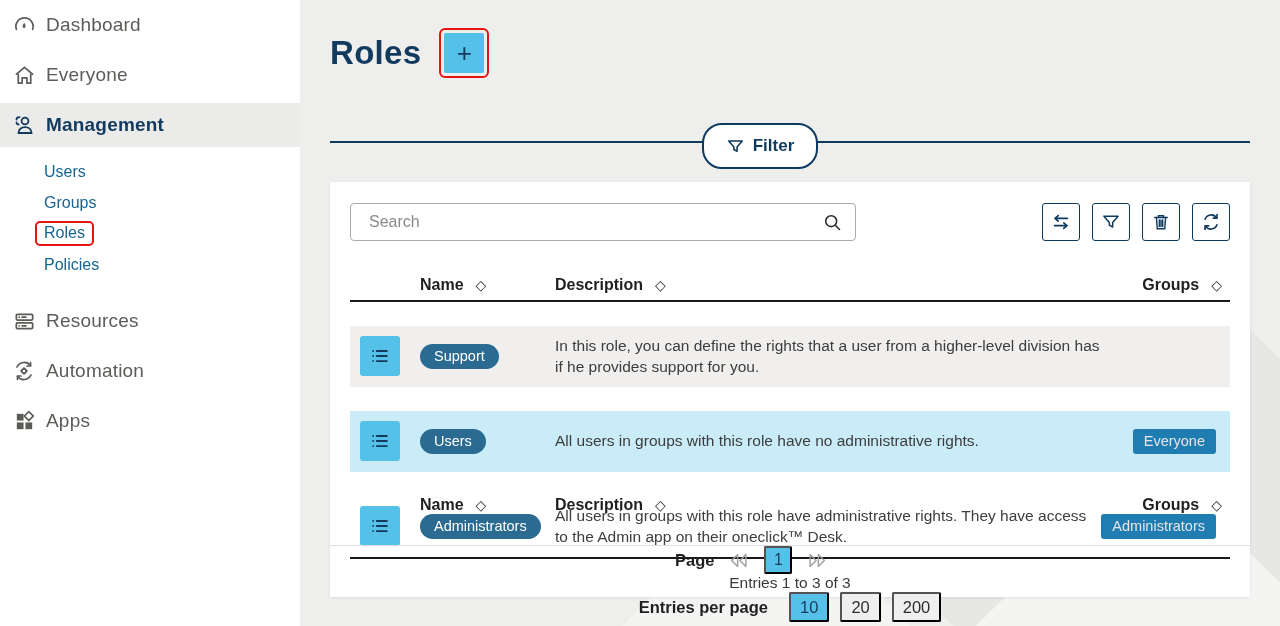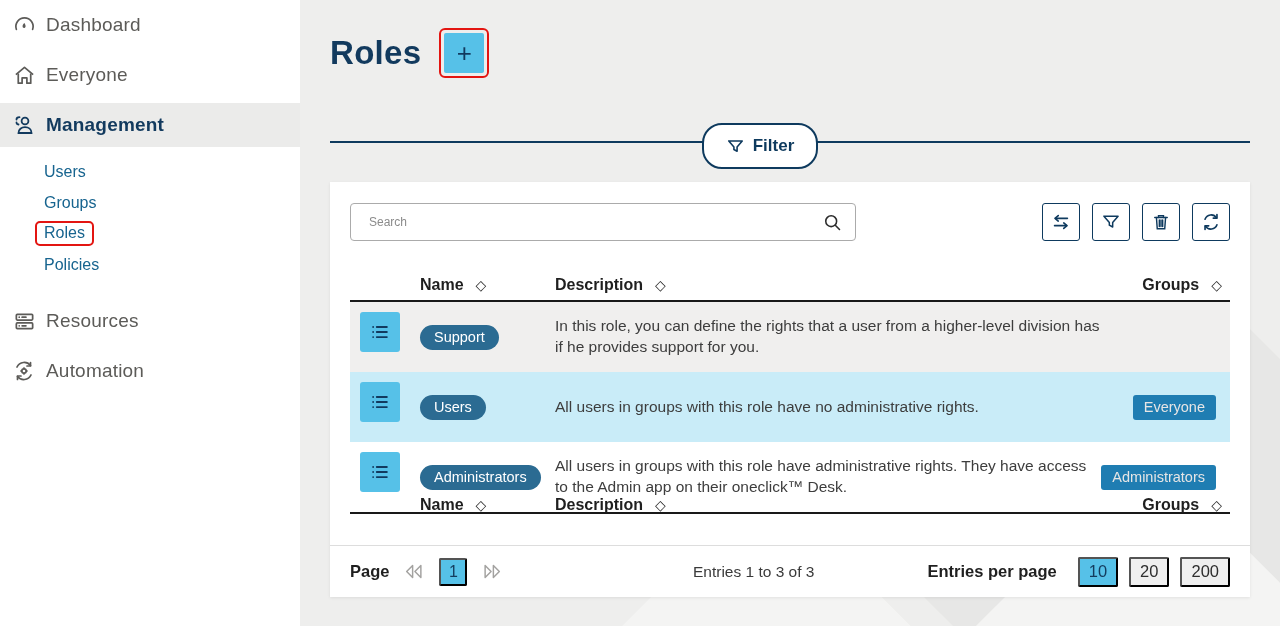--- a/index.html
+++ b/index.html
@@ -39,46 +39,46 @@
   .filter-btn { display:inline-flex; align-items:center; gap:8px; height:46px; padding:0 22px; background:#ffffff;
                 border:2px solid #0e3a5e; border-radius:20px; font-size:17px; font-weight:700; color:#0e3a5e; cursor:pointer; }
 
   
   .card { position:absolute; left:30px; top:182px; width:920px; height:415px; background:#ffffff;
           box-shadow:0 1px 3px rgba(0,0,0,.08); }
 
   .search-row { position:absolute; left:20px; right:20px; top:21px; height:38px; }
   .search-box { position:absolute; left:0; top:0; width:506px; height:38px; border:1px solid #ababab; border-radius:4px;
                 background:#fff; display:flex; align-items:center; padding:0 12px 0 18px; }
-  .search-input { flex:1; border:none; outline:none; font-size:12px; color:#333; font-family:"Liberation Sans",sans-serif; background:transparent; }
+  .search-input { flex:1; border:none; outline:none; font-size:16px; color:#333; font-family:"Liberation Sans",sans-serif; background:transparent; }
   .search-input::placeholder { color:#8b8b8b; }
   .toolbar { position:absolute; right:0; top:0; display:flex; gap:12px; }
   .tool-btn { width:38px; height:38px; background:#fff; border:1.5px solid #0e3a5e; border-radius:3px;
               display:flex; align-items:center; justify-content:center; cursor:pointer; }
 
   .thead { position:absolute; left:20px; right:20px; height:30px; display:flex; align-items:center; }
   .thead1 { top:88px; } .thead2 { top:308px; }
   .th { font-size:16px; font-weight:700; color:#1f1f1f; display:flex; align-items:center; gap:12px; }
   .th-name { position:absolute; left:70px; } .th-desc { position:absolute; left:205px; }
   .th-groups { position:absolute; right:8px; }
   .sort { font-family:"DejaVu Sans",sans-serif; font-size:14px; font-weight:400; color:#1f1f1f; }
 
   .tbody { position:absolute; left:20px; right:20px; top:118px; border-top:2px solid #191919; border-bottom:2px solid #191919; }
-  .trow { position:relative; height:70px; display:flex; align-items:center; }
+  .trow { position:relative; height:61px; display:flex; align-items:center;margin-top:24px; }
   .trow.r0 { background:#f0efee; } .trow.r1 { background:#c9ecf8; } .trow.r2 { background:#ffffff; }
   .row-icon-btn { position:absolute; left:10px; top:9.5px; width:40px; height:40px; background:#56c1e8; border:none;
                   border-radius:3px; display:flex; align-items:center; justify-content:center; cursor:pointer; }
   .name-badge { position:absolute; left:70px; background:#2b6b92; color:#fff; font-size:14.5px; font-weight:500;
                 padding:4px 14px 5px 14px; border-radius:14px; white-space:nowrap; }
   .desc { position:absolute; left:205px; width:545px; font-size:15.5px; color:#3d3d3d; line-height:1.35; }
   .group-badge { position:absolute; right:14px; background:#1f7db2; color:#e5e5e5; font-size:14.5px; font-weight:500;
                  padding:4px 11px 5px 11px; border-radius:3px; white-space:nowrap; }
 
   .card-footer { position:absolute; left:0; right:0; top:363px; height:52px; border-top:1px solid #dddddd;
-                 display:flex; align-items:center; padding:0 20px; }
+                 display:flex; align-items:center; padding:0 20px;flex-direction:column; }
   .pf-left { display:flex; align-items:center; gap:14px; width:230px; }
   .pf-label { font-size:16.5px; font-weight:700; color:#1f1f1f; }
   .chev-btn { background:none; border:none; cursor:pointer; display:flex; align-items:center; padding:0; }
   .page-box { width:28px; height:28px; background:#56c1e8; color:#143c5e; font-size:16px; font-weight:500;
               display:flex; align-items:center; justify-content:center; border-radius:2px; cursor:pointer; }
   .pf-center { flex:1; text-align:center; font-size:15.5px; color:#3a3a3a; }
   .pf-right { display:flex; align-items:center; gap:11px; }
   .pp-box { min-width:30px; height:30px; padding:0 9px; display:flex; align-items:center; justify-content:center;
             font-size:16.5px; color:#2e2e2e; cursor:pointer; border-radius:2px; }
   .pp-box.selected { background:#56c1e8; color:#143c5e; }
@@ -164,20 +164,31 @@
             <path d="M18.5 3.5 v3.5 h-3.5" stroke-linejoin="round"></path>
           <path d="M19 16 a8 8 0 0 1-13.5 1.5"></path>
             <path d="M5.5 20.5 v-3.5 h3.5" stroke-linejoin="round"></path>
           <circle cx="12" cy="12" r="2.2"></circle>
           <path d="M12 8.8v1 M12 14.2v1 M8.8 12h1 M14.2 12h1" stroke-width="1.4"></path>
         </svg>
       </span>
       <span class="nav-label">Automation</span>
     </div>
 
+    <div class="nav-item">
+      <span class="nav-icon">
+        <svg width="23" height="23" viewBox="0 0 24 24">
+          <rect x="4" y="4" width="7" height="7" fill="#5c5b58"></rect>
+          <rect x="4" y="13" width="7" height="7" fill="#5c5b58"></rect>
+          <rect x="13" y="13" width="7" height="7" fill="#5c5b58"></rect>
+          <rect x="13.2" y="3" width="6.6" height="6.6" fill="none" stroke="#5c5b58" stroke-width="1.7" transform="rotate(45 16.5 6.3)"></rect>
+        </svg>
+      </span>
+      <span class="nav-label">Apps</span>
+    </div>
 
   </aside>
 
   <main class="main">
 
     <div class="page-header">
       <h1 class="page-title">Roles</h1>
       <span class="red-box-add">
         <button class="add-btn">
           <span>+</span>

